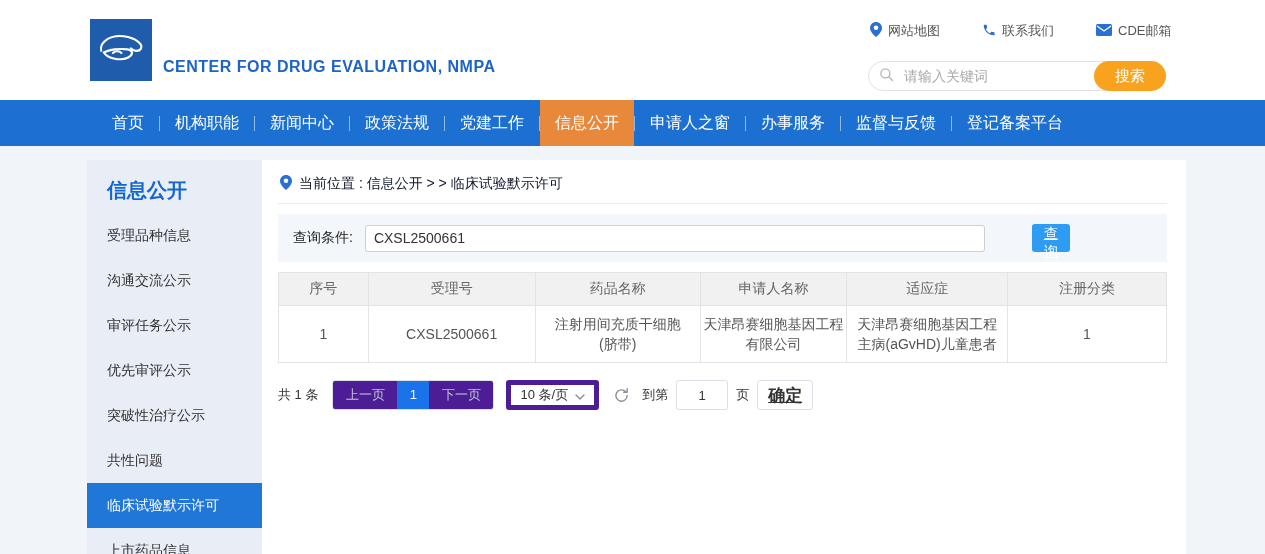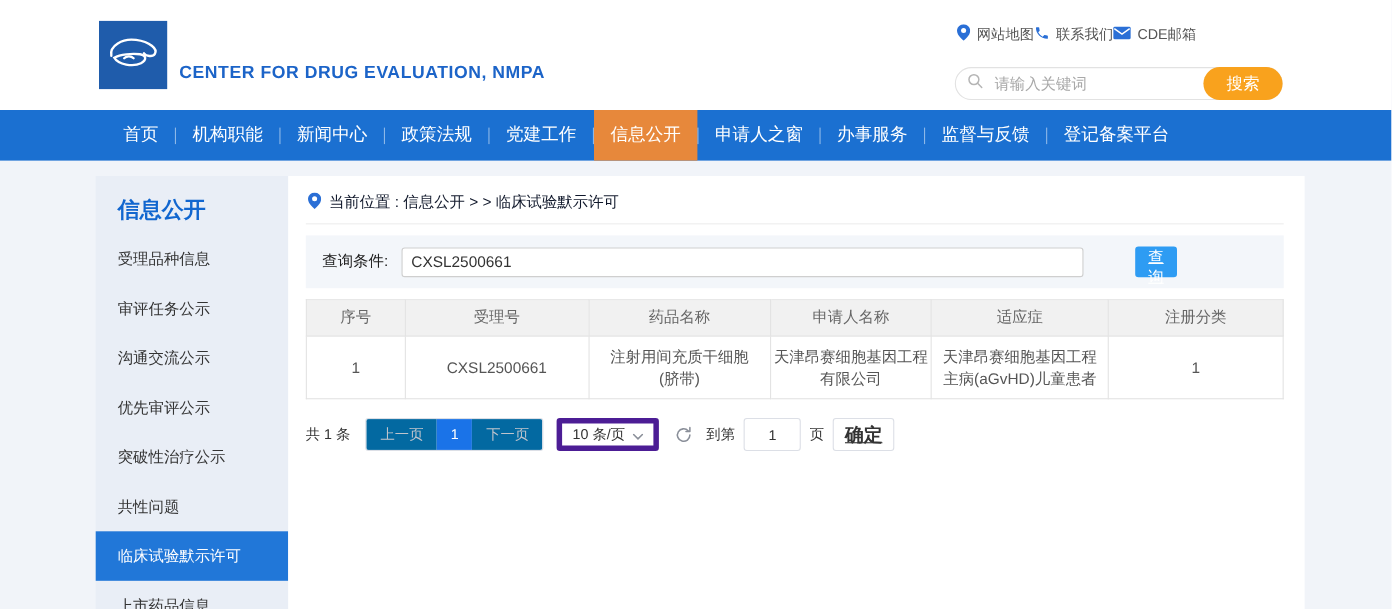--- a/index.html
+++ b/index.html
@@ -12,21 +12,21 @@
   html,body{margin:0;padding:0;}
   body{
     width:1265px;height:554px;overflow:hidden;background:var(--page-bg);
     font-family:"Liberation Sans","DejaVu Sans",sans-serif;
   }
   
   .header{height:100px;background:#fff;position:relative;}
   .logo-box{position:absolute;left:90px;top:19px;width:62px;height:62px;background:var(--logo-blue);display:flex;align-items:center;justify-content:center;}
   .brand-title{position:absolute;left:162px;top:12px;font-size:30px;font-weight:bold;color:#0d0d0d;letter-spacing:2px;white-space:nowrap;}
   .brand-sub{position:absolute;left:163px;top:58px;font-size:16px;font-weight:bold;color:var(--brand-blue);letter-spacing:.5px;white-space:nowrap;}
-  .quick-links{position:absolute;left:870px;top:22px;display:flex;align-items:center;}
+  .quick-links{position:absolute;left:870px;top:22px;display:flex;gap:42px;align-items:center;}
   .quick-link{display:flex;align-items:center;gap:6px;font-size:13px;color:#555;cursor:pointer;white-space:nowrap;}
   .search-bar{position:absolute;left:868px;top:61px;width:298px;height:30px;border:1px solid #e2e2e2;border-radius:16px;background:#fff;display:flex;align-items:center;}
   .search-bar svg{margin-left:10px;flex-shrink:0;}
   .search-input{border:none;outline:none;flex:1;min-width:0;margin-left:8px;font-size:14px;color:#333;background:transparent;}
   .search-input::placeholder{color:#a9a9a9;}
   .search-btn{width:72px;height:30px;margin:-1px;border:none;border-radius:16px;background:var(--search-orange);color:#fff;font-size:15px;cursor:pointer;flex-shrink:0;}
   
   .nav{height:46px;background:var(--nav-blue);display:flex;align-items:center;padding-left:97px;}
   .nav-item{color:#fff;font-size:16px;font-weight:normal;padding:0 15px;height:46px;line-height:46px;cursor:pointer;white-space:nowrap;}
   .nav-item.active{background:var(--active-orange);}
@@ -45,21 +45,21 @@
   .query-input{margin-left:12px;width:620px;height:27px;border:1px solid #cfcfcf;border-radius:3px;padding:0 8px;font-size:14px;color:#333;outline:none;}
   .query-btn{margin-left:47px;width:38px;height:28px;background:var(--query-blue);color:#fff;border:none;border-radius:3px;font-size:14px;cursor:pointer;text-decoration:underline;}
   
   .data-table{margin-top:10px;width:100%;border-collapse:collapse;table-layout:fixed;}
   .data-table th,.data-table td{border:1px solid #e3e3e3;text-align:center;vertical-align:middle;}
   .data-table th{background:#f1f1f1;height:33px;font-size:14px;color:#666;font-weight:normal;}
   .data-table td{height:57px;font-size:14px;color:#555;white-space:pre-line;line-height:20px;}
   
   .pagination{margin-top:17px;display:flex;align-items:center;font-size:13px;color:#333;}
   .pg-group{margin-left:14px;display:flex;border:1px solid #dcdfe6;border-radius:3px;overflow:hidden;height:30px;background:#fff;}
-  .pg-btn{width:64px;line-height:28px;text-align:center;color:#c0c4cc;background:#0369a1;cursor:default;}
+  .pg-btn{width:64px;line-height:28px;text-align:center;color:#c0c4cc;background:#4c1d95;cursor:default;}
   .pg-page{width:32px;line-height:28px;text-align:center;color:#fff;background:var(--page-active);cursor:pointer;}
   .pg-select{margin-left:12px;height:30px;border:5px solid #4c1d95;border-radius:3px;display:flex;align-items:center;padding:0 9px;gap:7px;background:#fff;cursor:pointer;}
   .pg-refresh{margin-left:14px;display:flex;align-items:center;cursor:pointer;}
   .pg-goto-label{margin-left:12px;}
   .pg-goto-input{margin-left:8px;width:52px;height:30px;border:1px solid #dcdfe6;border-radius:3px;text-align:center;font-size:13px;color:#333;outline:none;}
   .pg-unit{margin-left:8px;}
   .pg-confirm{margin-left:8px;height:30px;padding:0 10px;border:1px solid #dcdfe6;border-radius:3px;background:#fff;font-size:17px;font-weight:bold;color:#333;cursor:pointer;text-decoration:underline;}
 </style>
 </head>
 <body>
@@ -139,22 +139,22 @@
   <span class="nav-item">监督与反馈</span>
   <span class="nav-sep"></span>
   <span class="nav-item">登记备案平台</span>
 </div>
 
 <div class="content">
 
   <div class="sidebar">
     <div class="sidebar-title">信息公开</div>
     <div class="sidebar-item">受理品种信息</div>
+    <div class="sidebar-item">沟通交流公示</div>
     <div class="sidebar-item">审评任务公示</div>
-    <div class="sidebar-item">沟通交流公示</div>
     <div class="sidebar-item">优先审评公示</div>
     <div class="sidebar-item">突破性治疗公示</div>
     <div class="sidebar-item">共性问题</div>
     <div class="sidebar-item active">临床试验默示许可</div>
     <div class="sidebar-item">上市药品信息</div>
   </div>
 
   <div class="main">
 
     <div class="breadcrumb">

